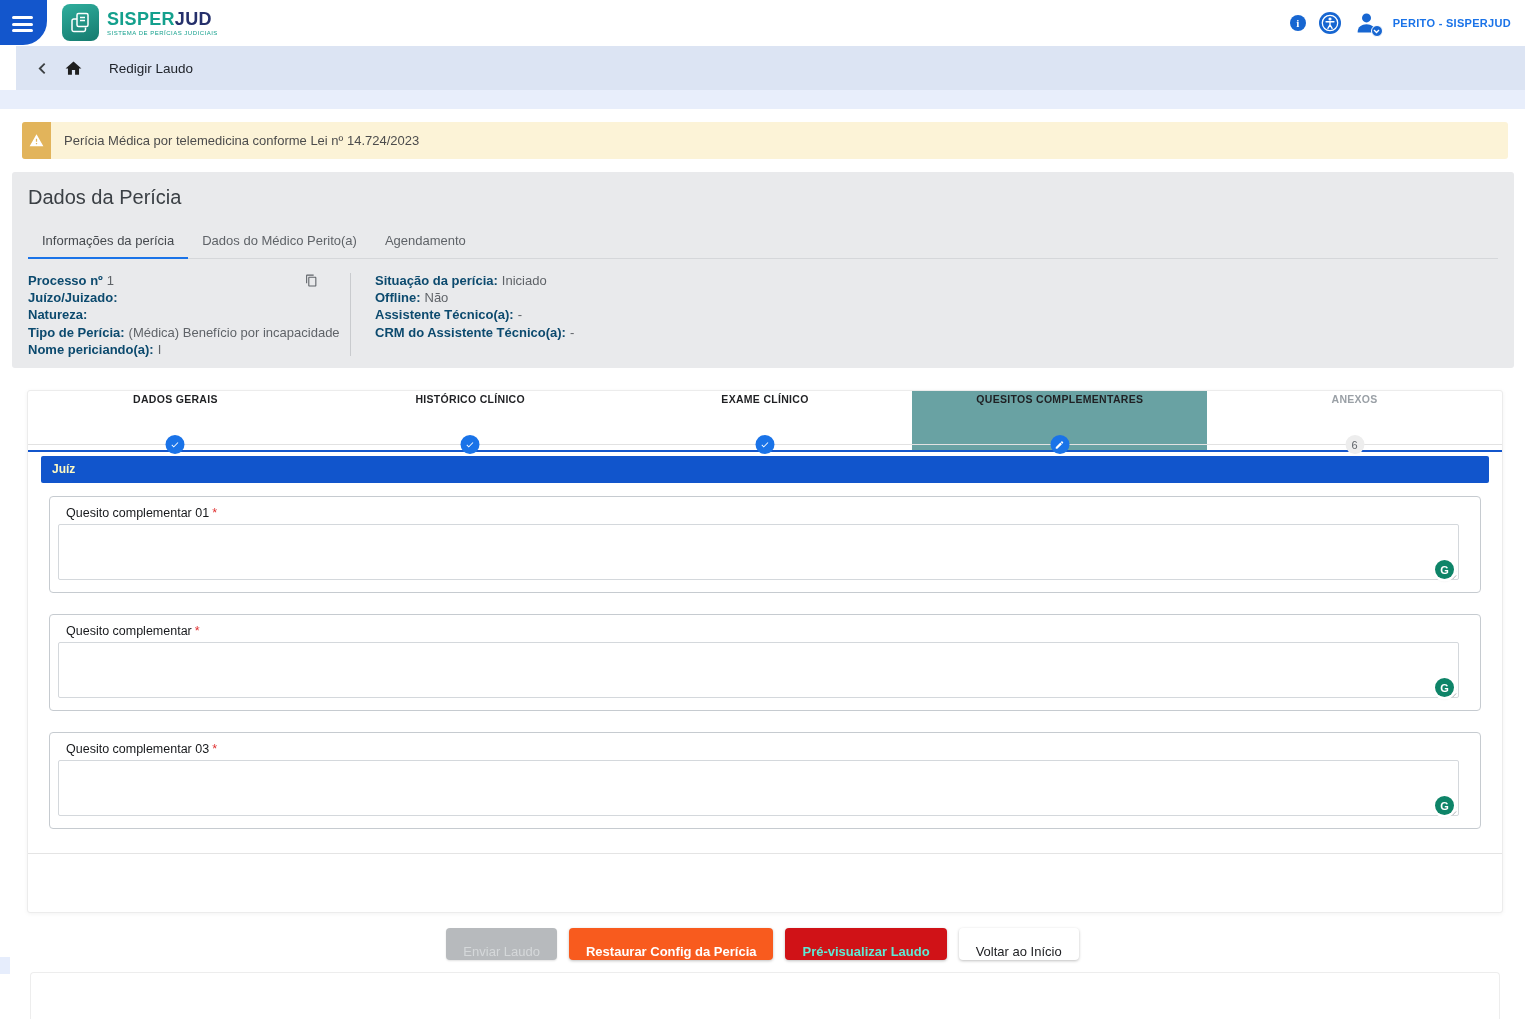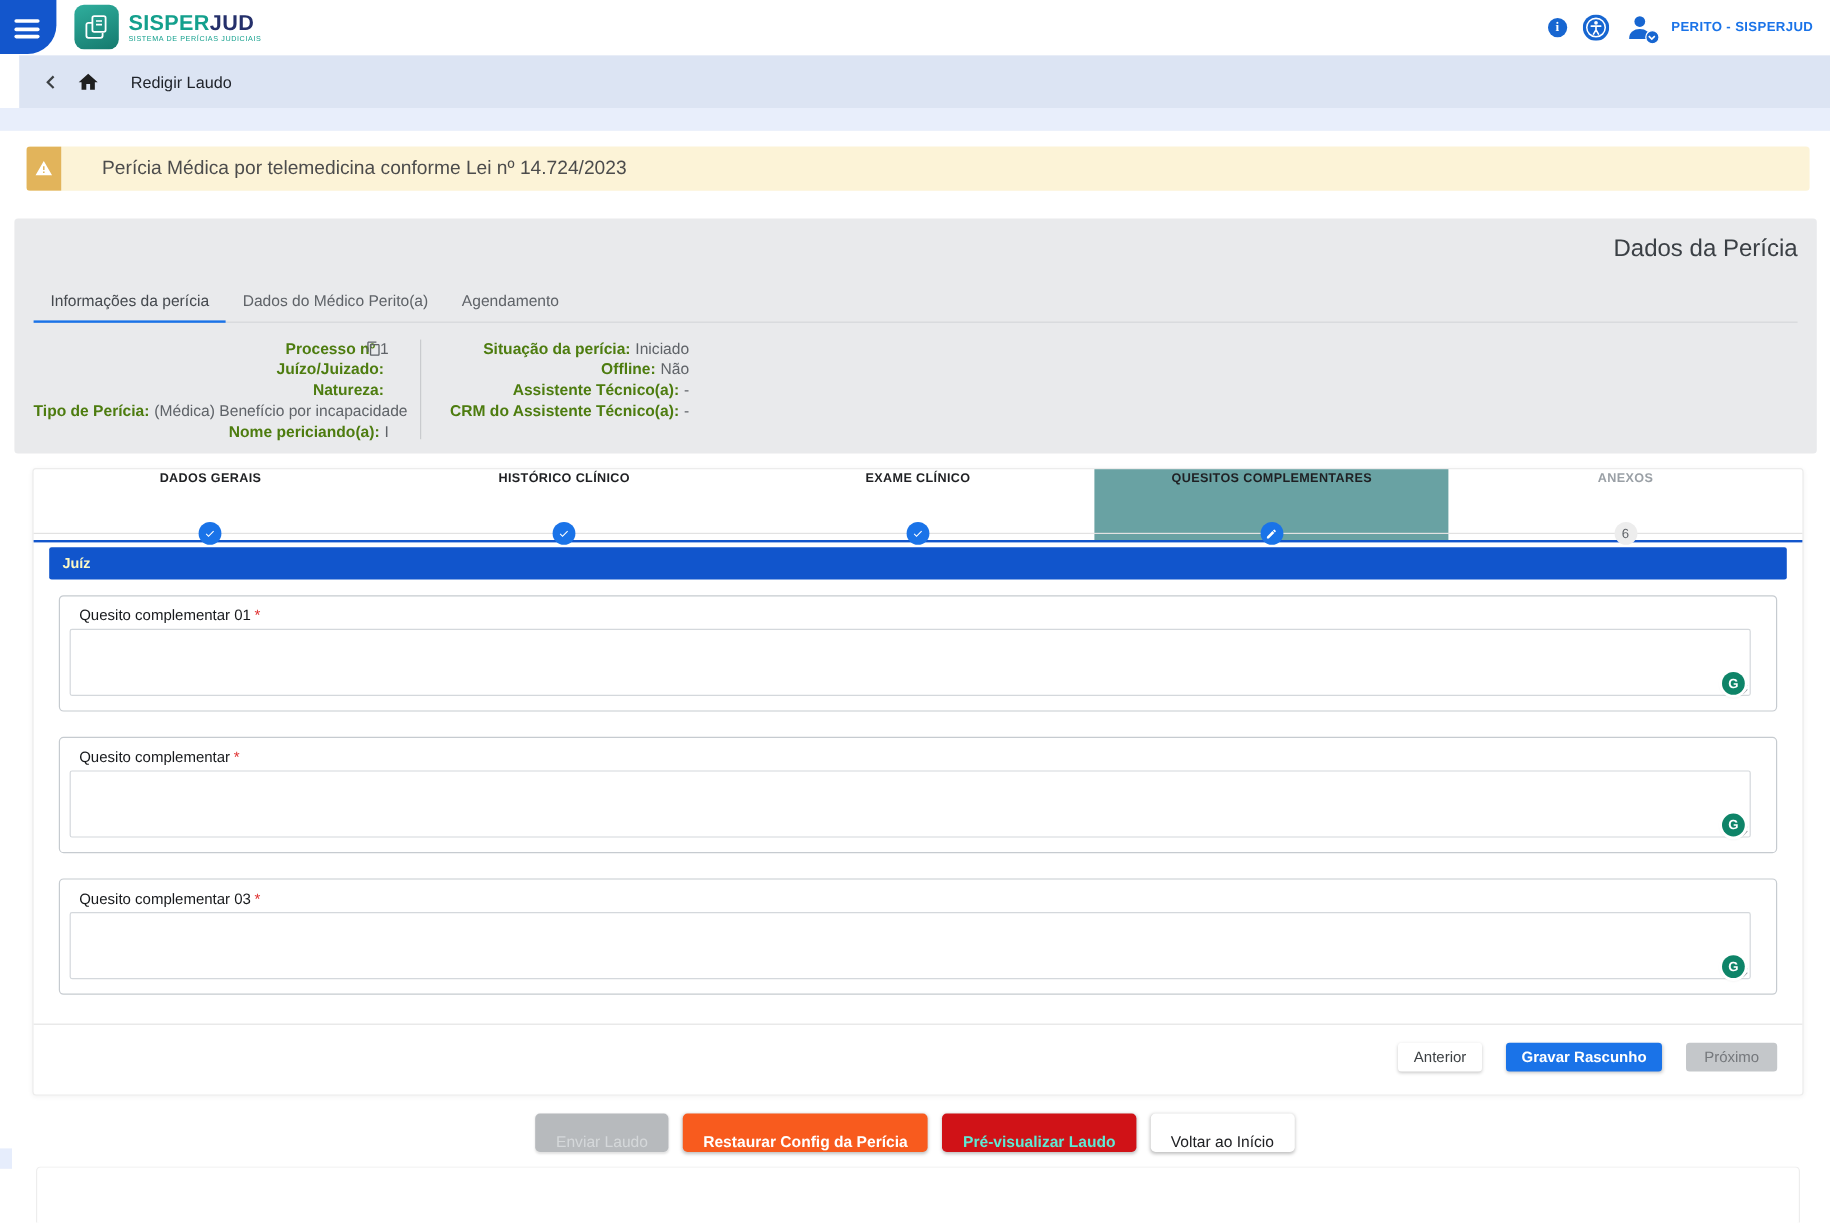--- a/index.html
+++ b/index.html
@@ -35,34 +35,34 @@
                 display:flex; align-items:center; padding-left:20px; }
   .bc-back { display:flex; cursor:pointer; }
   .bc-home { margin-left:15px; display:flex; cursor:pointer; }
   .bc-title { margin-left:26px; font-size:13.5px; font-weight:500; color:#20242b; }
   .band { position:absolute; top:90px; left:0; right:0; height:19px; background:#e8eefb; }
 
   
   .banner { position:absolute; top:122px; left:22px; width:1486px; height:37px; background:#fcf3d7;
             border-radius:3px; display:flex; overflow:hidden; }
   .banner-icon { width:29px; background:#e2b45b; display:flex; align-items:center; justify-content:center; }
-  .banner-text { align-self:center; margin-left:34px; font-size:16px; color:#4c4c4c; }
-
-  
-  .pericia-card { position:absolute; top:182px; left:12px; width:1502px; height:196px;
-                  background:#e9eaec; border-radius:3px; padding:0 16px;text-align:right; }
+  .banner-text { align-self:center; margin-left:13px; font-size:13px; color:#4c4c4c; }
+
+  
+  .pericia-card { position:absolute; top:172px; left:12px; width:1502px; height:196px;
+                  background:#e9eaec; border-radius:3px; padding:0 16px; }
   .pericia-title { padding-top:14px; font-size:20px; font-weight:500; color:#3b4045; }
   .tabs { margin-top:17px; display:flex; border-bottom:1px solid #d5d7da; }
   .tab { font-size:13px; color:#5f6368; padding:7px 14px 10px; position:relative; cursor:pointer; white-space:nowrap; }
   .tab.active { color:#45494e; }
   .tab.active::after { content:""; position:absolute; left:0; right:0; bottom:-1px; height:2px; background:#1a73e8; }
   .info { margin-top:13px; display:flex; font-size:13px; }
   .col-left { width:296px; position:relative; }
   .info-row { line-height:17.2px; white-space:nowrap; }
-  .info-row b { font-weight:700; color:#4d7c0f; }
+  .info-row b { font-weight:700; color:#0c4a6e; }
   .info-row .val { color:#5f6368; margin-left:4px; }
   .copy-btn { position:absolute; right:6px; top:1px; cursor:pointer; display:flex; }
   .v-divider { width:1px; background:#c9cbce; margin:1px 0 2px 26px; }
   .col-right { margin-left:24px; }
 
   
   .step-card { position:absolute; top:390px; left:27px; width:1476px; height:523px; background:#fff;
                border:1px solid #ececec; border-radius:3px; box-shadow:0 1px 4px rgba(0,0,0,.05); }
   .stepper { height:59px; position:relative; display:flex; }
   .connector { position:absolute; left:0; right:0; top:53px; height:1px; background:#e2e2e2; z-index:1; }
@@ -285,25 +285,20 @@
     <div class="qbox">
       <div class="q-label"><span>Quesito complementar 03</span><span class="req">*</span></div>
       <textarea class="q-text" style=""></textarea>
       <span class="rz"><svg width="9" height="9" viewBox="0 0 10 10">
             <path d="M9 1 1 9M9 5 5 9" stroke="#9aa0a6" stroke-width="1"></path>
           </svg></span>
       <div class="gram">G</div>
     </div>
 
     <div class="panel-divider"></div>
-    <div class="nav-row">
-      <button class="btn btn-prev">Anterior</button>
-      <button class="btn btn-draft">Gravar Rascunho</button>
-      <button class="btn btn-next">Próximo</button>
-    </div>
   </section>
 
   <div class="actions-row">
     <button class="abtn a-send">Enviar Laudo</button>
     <button class="abtn a-restore">Restaurar Config da Perícia</button>
     <button class="abtn a-preview">Pré-visualizar Laudo</button>
     <button class="abtn a-home">Voltar ao Início</button>
   </div>
 
   <div class="bottom-strip"></div>

